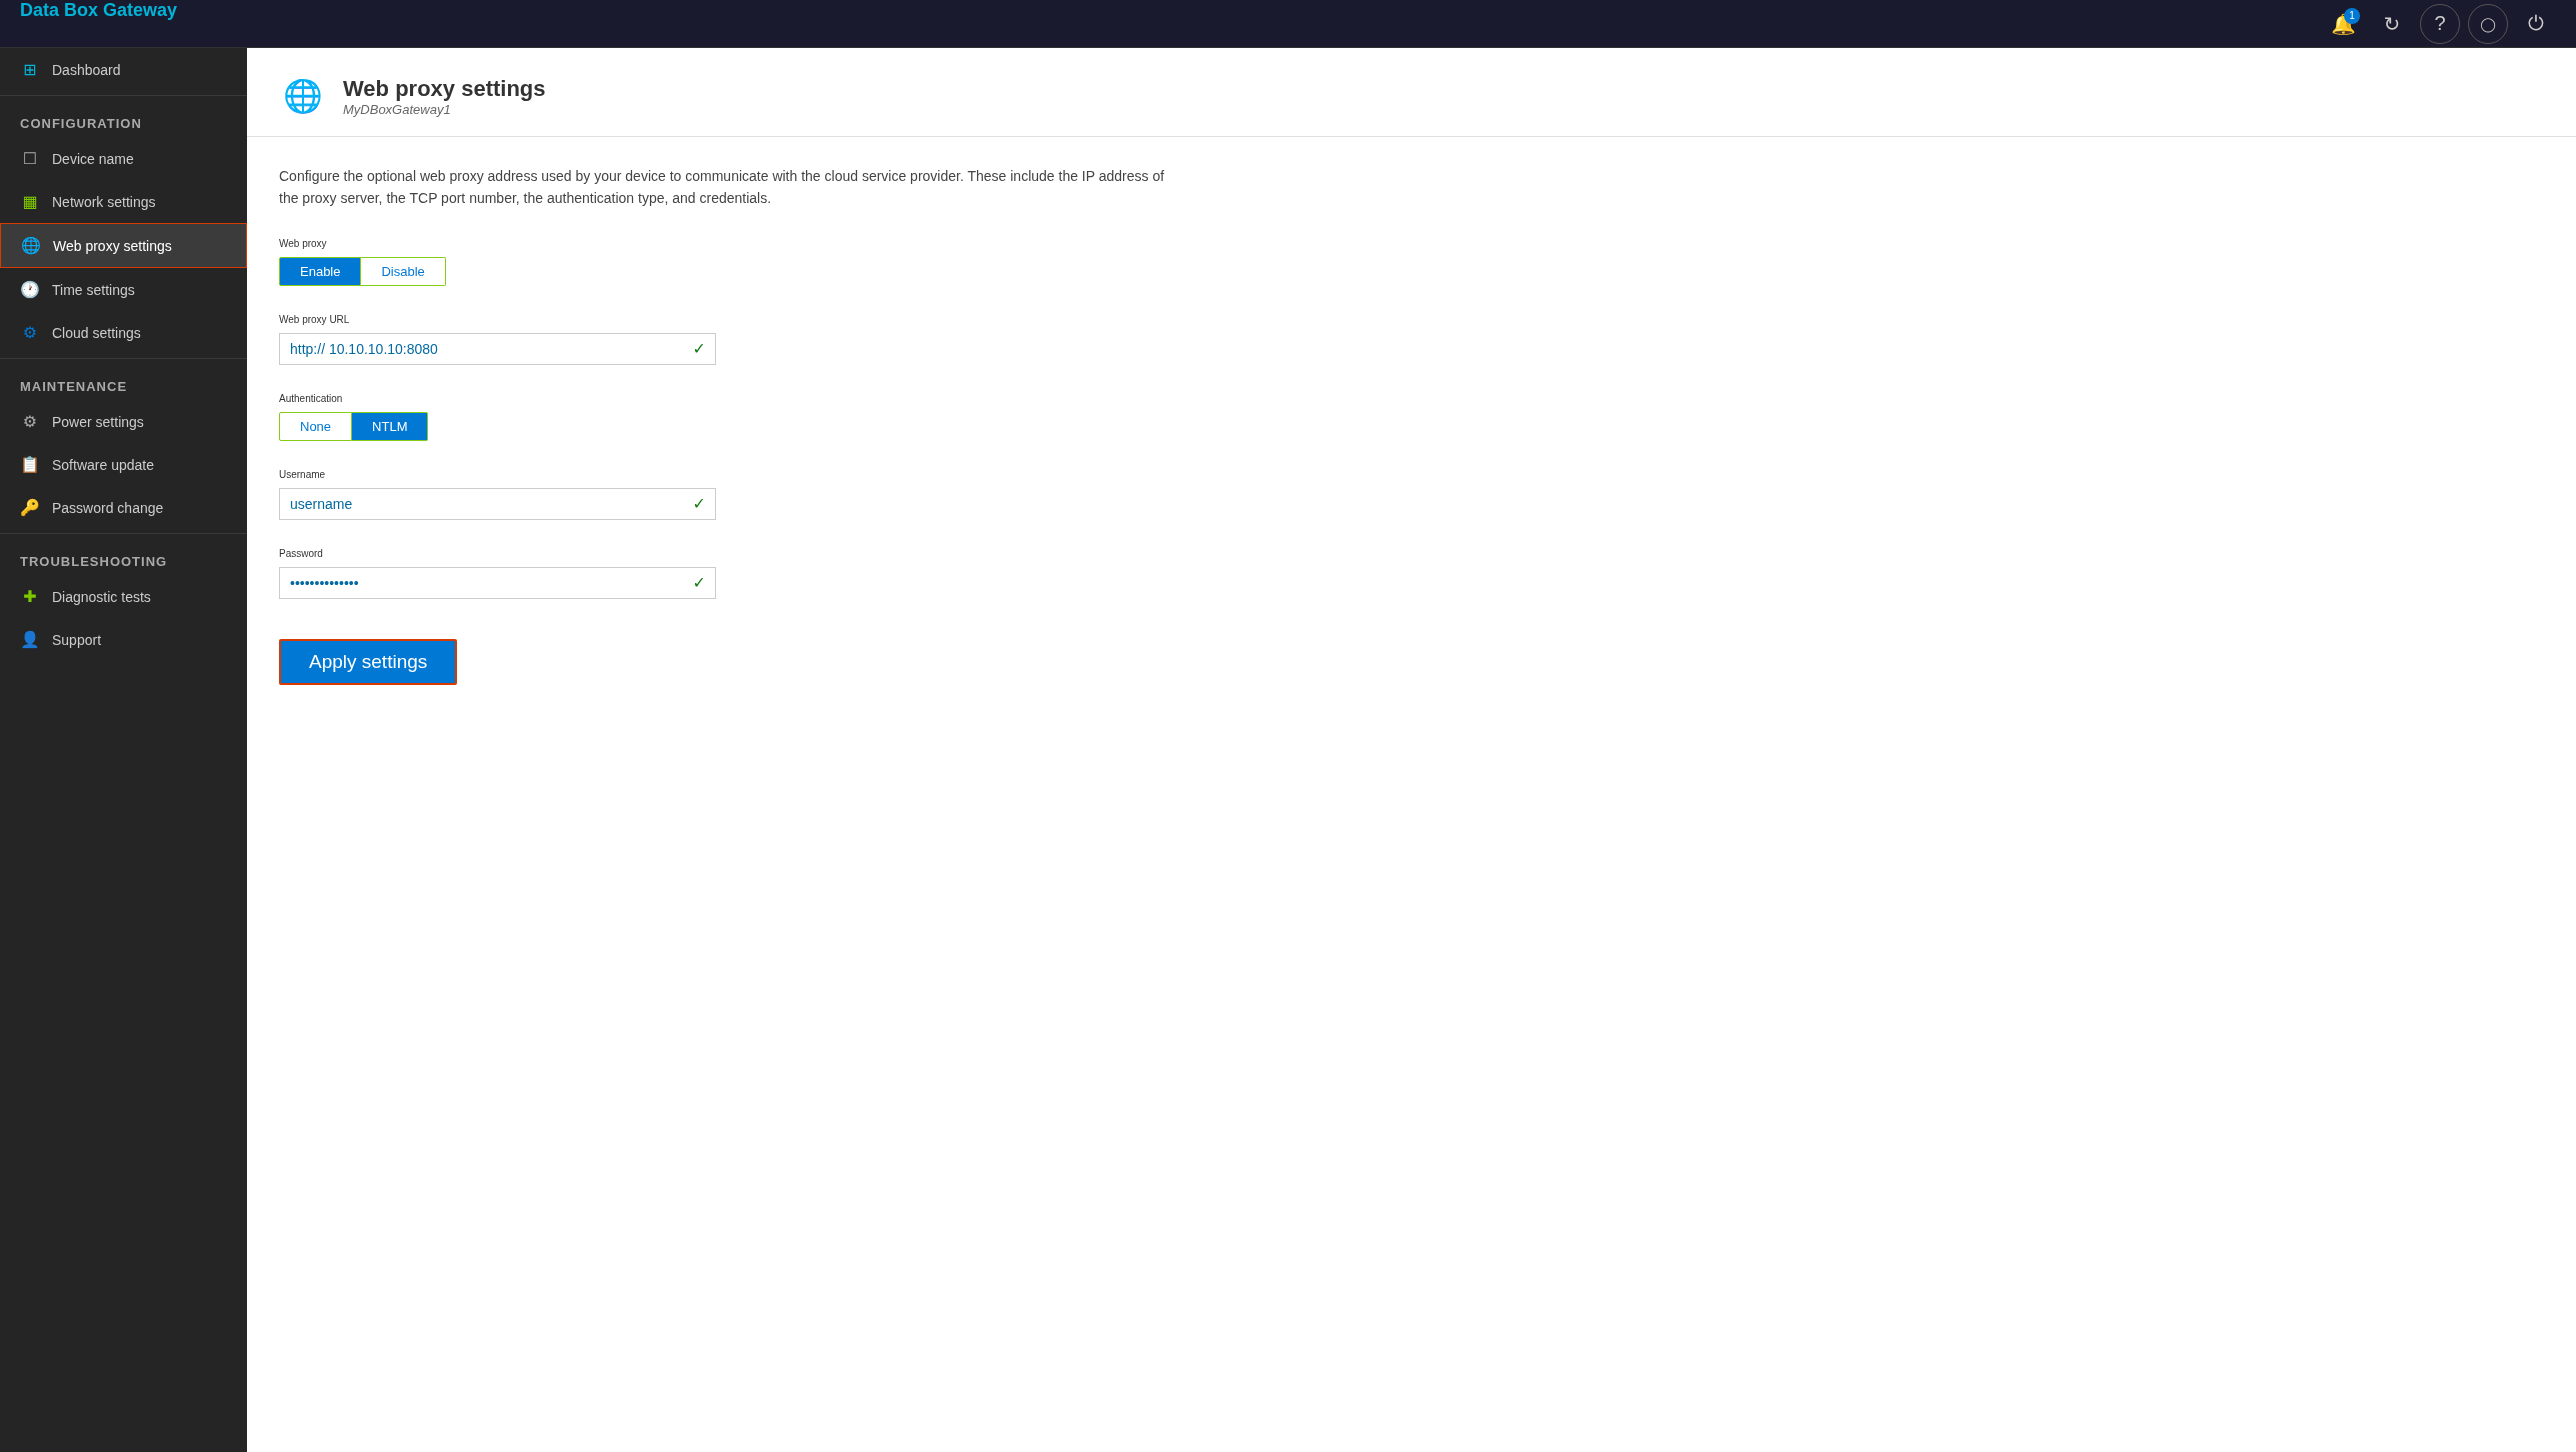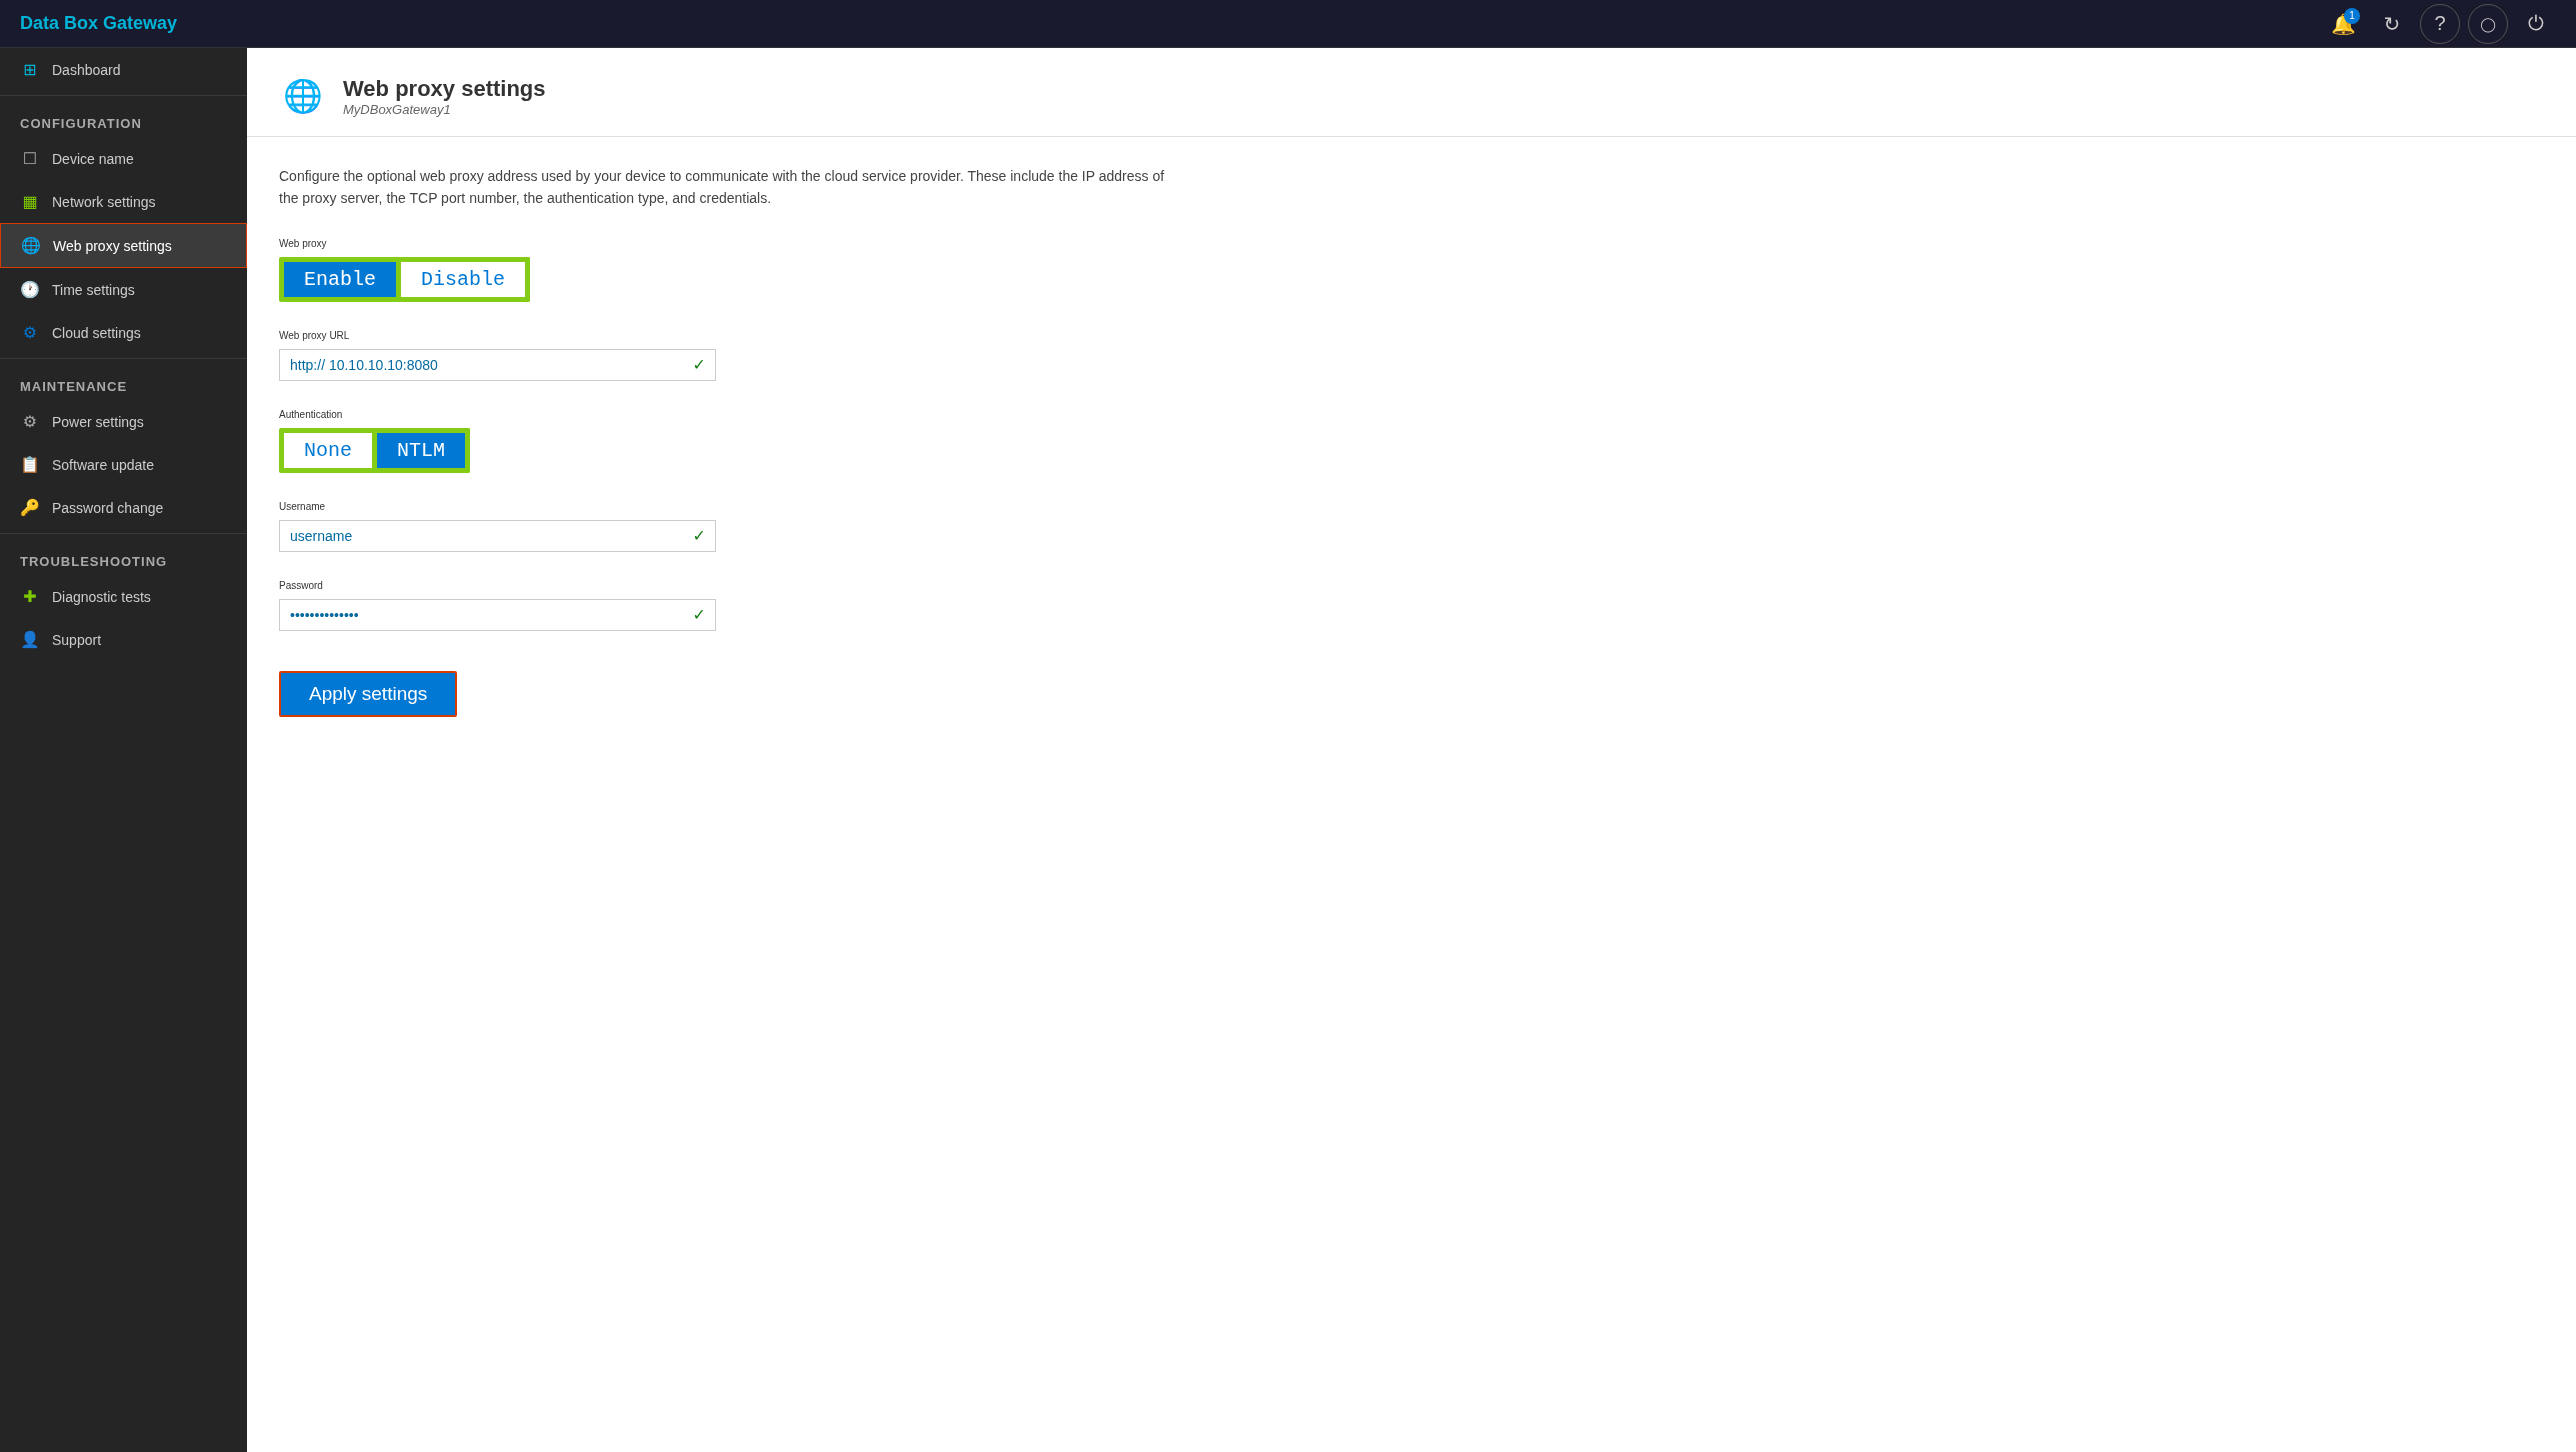--- a/index.html
+++ b/index.html
@@ -2,21 +2,20 @@
 <html><head>
   <meta charset="utf-8">
   <style>
     * { box-sizing: border-box; margin: 0; padding: 0; }
     body { font-family: 'Segoe UI', Arial, sans-serif; background: #1a1a2e; color: #fff; height: 100vh; display: flex; flex-direction: column; overflow: hidden; }
 
     
     .topbar {
       background: #1a1a2e;
       display: flex;
-      align-items: center;
       justify-content: space-between;
       padding: 0 20px;
       height: 48px;
       border-bottom: 1px solid #333;
       flex-shrink: 0;
     }
     .topbar-title {
       color: #00b4d8;
       font-size: 18px;
       font-weight: 600;
@@ -165,26 +164,26 @@
       margin-bottom: 8px;
       display: block;
     }
 
     
     .btn-group {
       display: flex;
     }
     .btn-toggle {
       padding: 6px 20px;
-      border: 5px solid #84cc16;
+      border: 1px solid #84cc16;
       background: #fff;
       color: #0078d4;
-      font-size: 20px;
-      cursor: pointer;
-      font-family: Liberation Mono, monospace;
+      font-size: 13px;
+      cursor: pointer;
+      font-family: Liberation Sans, sans-serif;
     }
     .btn-toggle:first-child { border-radius: 2px 0 0 2px; }
     .btn-toggle:last-child { border-radius: 0 2px 2px 0; border-left: none; }
     .btn-toggle.active {
       background: #0078d4;
       color: #fff;
     }
 
     
     .input-wrapper {

